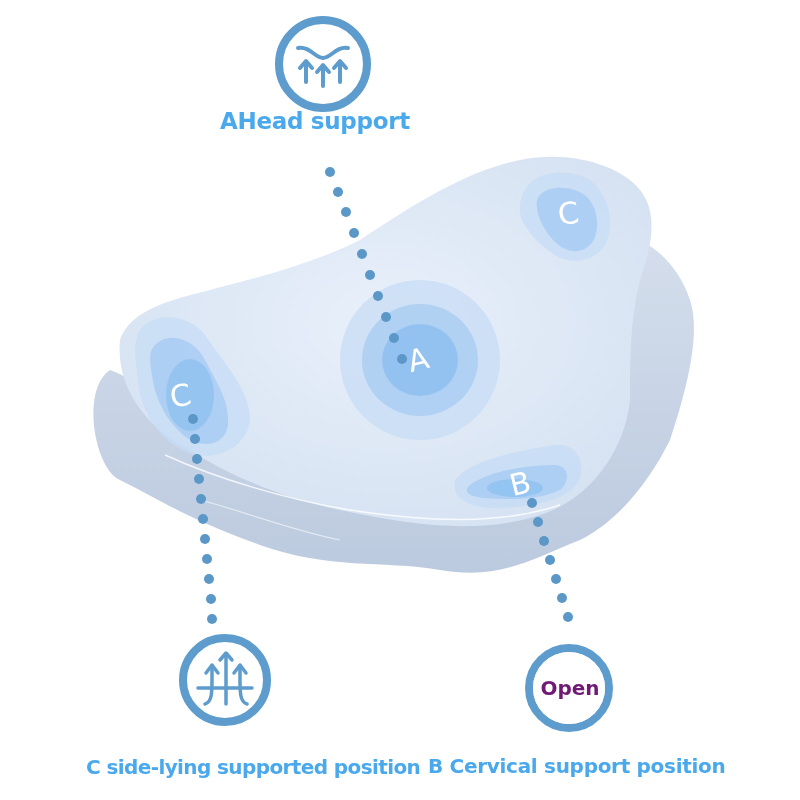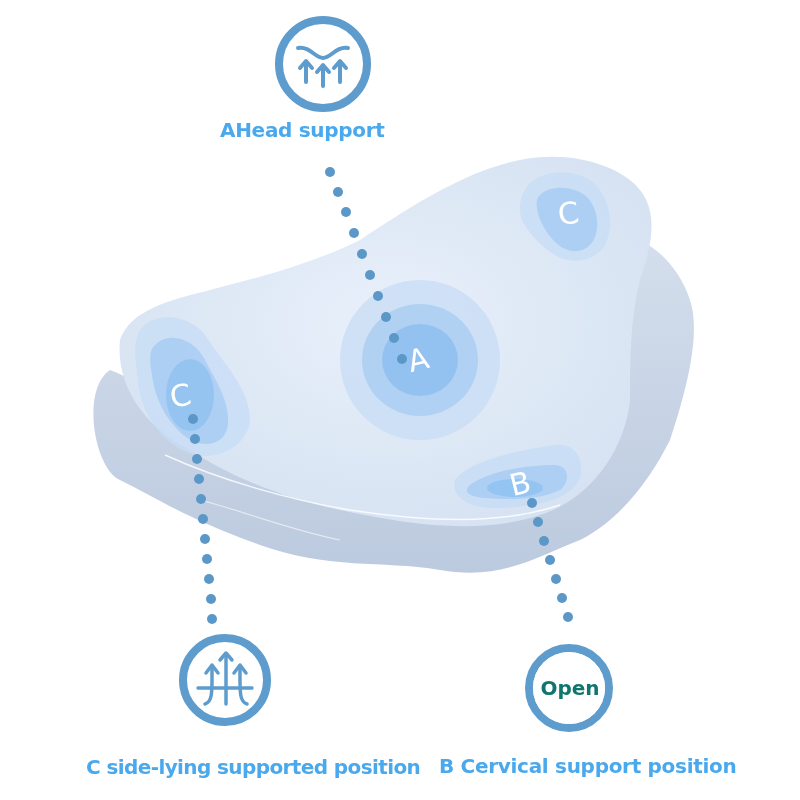--- a/index.html
+++ b/index.html
@@ -4,26 +4,26 @@
   <style>
     html, body { margin: 0; padding: 0; background: #ffffff; }
     body { width: 800px; height: 800px; position: relative; overflow: hidden; font-family: "DejaVu Sans", sans-serif; }
     .label {
       position: absolute;
       font-weight: bold;
       color: #4aa8ec;
       white-space: nowrap;
       letter-spacing: -0.3px;
     }
-    #lbl-a { left: 220px; top: 118px; font-size: 20px; }
+    #lbl-a { left: 220px; top: 108px; font-size: 23px; }
     #lbl-c { left: 86px; top: 755px; font-size: 20px; letter-spacing: -0.6px; }
-    #lbl-b { left: 428px; top: 754px; font-size: 20px; margin-left: 11px; }
+    #lbl-b { left: 428px; top: 754px; font-size: 20px; }
     .open-text {
       position: absolute; left: 535px; top: 676px; width: 70px; text-align: center;
-      font-weight: bold; font-size: 20px; color: #0f766e;
+      font-weight: bold; font-size: 20px; color: #701a75;
     }
     .zone-letter {
       position: absolute; color: #ffffff; font-size: 30px; font-weight: normal;
       font-family: "DejaVu Sans", sans-serif;
     }
     svg { position: absolute; left: 0; top: 0; }
   </style>
 </head>
 <body>
 

